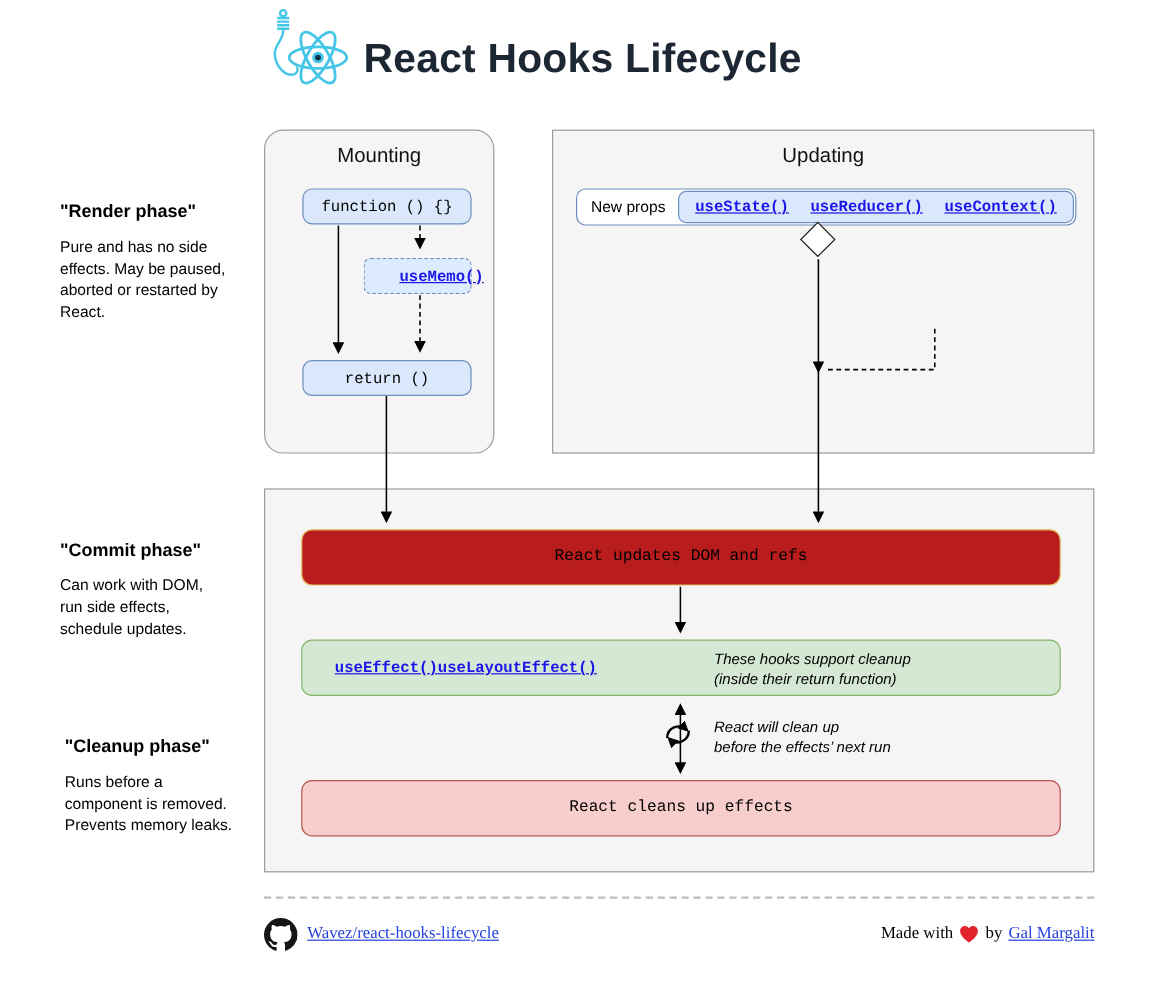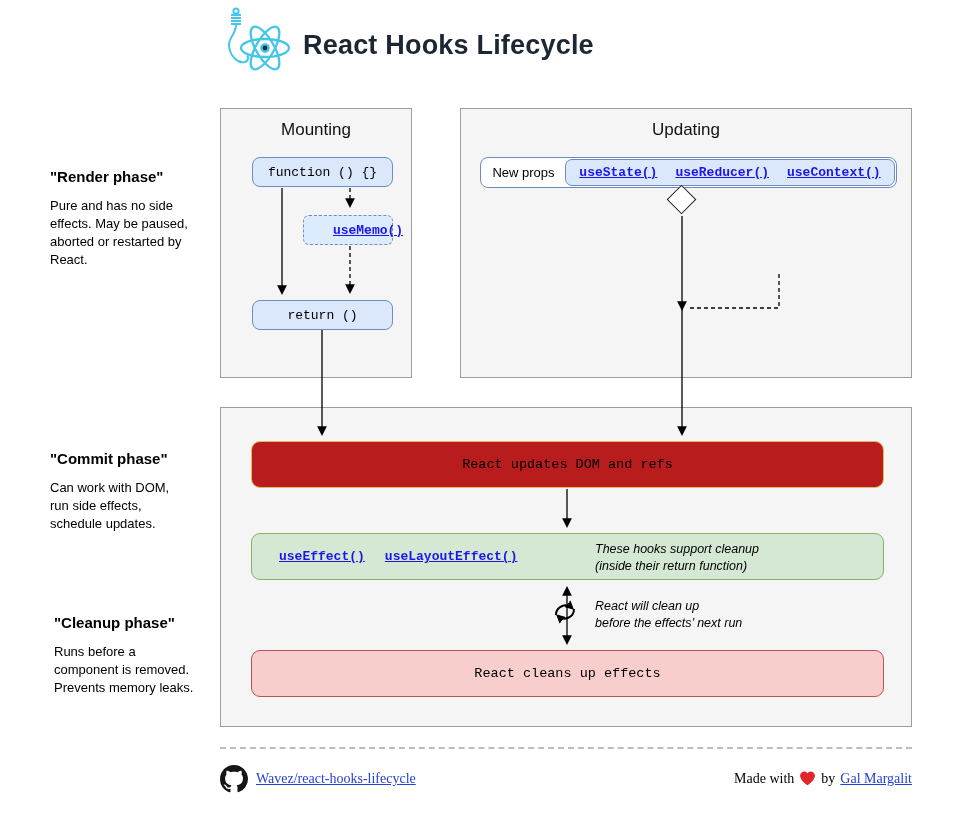--- a/index.html
+++ b/index.html
@@ -1,34 +1,34 @@
 <!DOCTYPE html>
 <html><head>
 <meta charset="utf-8">
 <style>
   html,body { margin:0; padding:0; background:#ffffff; }
   .page { position:relative; width:967px; height:824px; background:#ffffff; overflow:hidden;
           font-family:"Liberation Sans", sans-serif; color:#000; }
 
   
   .logo { position:absolute; left:222px; top:6px; }
-  .page-title { position:absolute; left:303px; top:30px; font-size:27px; font-weight:bold;
+  .page-title { position:absolute; left:303px; top:30px; font-size:34px; font-weight:bold;
                 color:#1c2733; letter-spacing:0.2px; }
 
   
   .phase { position:absolute; width:178px; }
   .phase-title { font-size:15px; font-weight:bold; margin:0 0 12px 0; }
   .phase-line { display:block; font-size:13px; line-height:1.38; }
   #phase-render  { left:50px; top:168px; }
   #phase-commit  { left:50px; top:450px; }
   #phase-cleanup { left:54px; top:614px; }
 
   
   .container { position:absolute; background:#f5f5f5; border:1px solid #9c9c9c; box-sizing:border-box; }
-  #mounting-container { left:220px; top:108px; width:192px; height:270px; }
+  #mounting-container { left:220px; top:108px; width:192px; height:270px;border-radius:16px; }
   #updating-container { left:460px; top:108px; width:452px; height:270px; }
   #commit-container   { left:220px; top:407px; width:692px; height:320px; }
   .container-title { text-align:center; font-size:17px; padding-top:11px; color:#111; }
 
   
   .node { position:absolute; box-sizing:border-box; display:flex; align-items:center; justify-content:center;
           font-family:"Liberation Mono", monospace; font-size:13px; }
   .blue-node   { background:#dbe8fc; border:1px solid #6c8ebf; border-radius:8px; }
   .dashed-node { background:#dcebfd; border:1.3px dashed #6c8ebf; border-radius:6px;padding-left:40px; }
 
@@ -52,21 +52,21 @@
 
   .hlink { font-family:"Liberation Mono", monospace; font-size:13px; font-weight:bold;
            color:#1a16e8; text-decoration:underline; cursor:pointer; }
 
   
   .bar { position:absolute; left:251px; width:633px; height:47px; border-radius:9px; box-sizing:border-box;
          display:flex; align-items:center; justify-content:center;
          font-family:"Liberation Mono", monospace; font-size:13.5px; }
   #updates-box { top:441px; background:#b91c1c; border:1px solid #e0bd62; }
   #effects-box { top:533px; background:#d5e8d4; border:1px solid #82b366;
-                 justify-content:flex-start; padding-left:27px; gap:20px; }
+                 justify-content:flex-start; padding-left:27px; }
   #cleanup-box { top:650px; background:#f8cecc; border:1px solid #b85450; }
 
   .note { position:absolute; font-family:"Liberation Sans", sans-serif; font-style:italic;
           font-size:12.5px; line-height:1.42; color:#000; }
   #effects-note { left:595px; top:541px; }
   #cycle-note   { left:595px; top:598px; }
   .note .phase-line { font-size:12.5px; }
 
   
   #connectors, #refresh-icon { position:absolute; pointer-events:none; }

